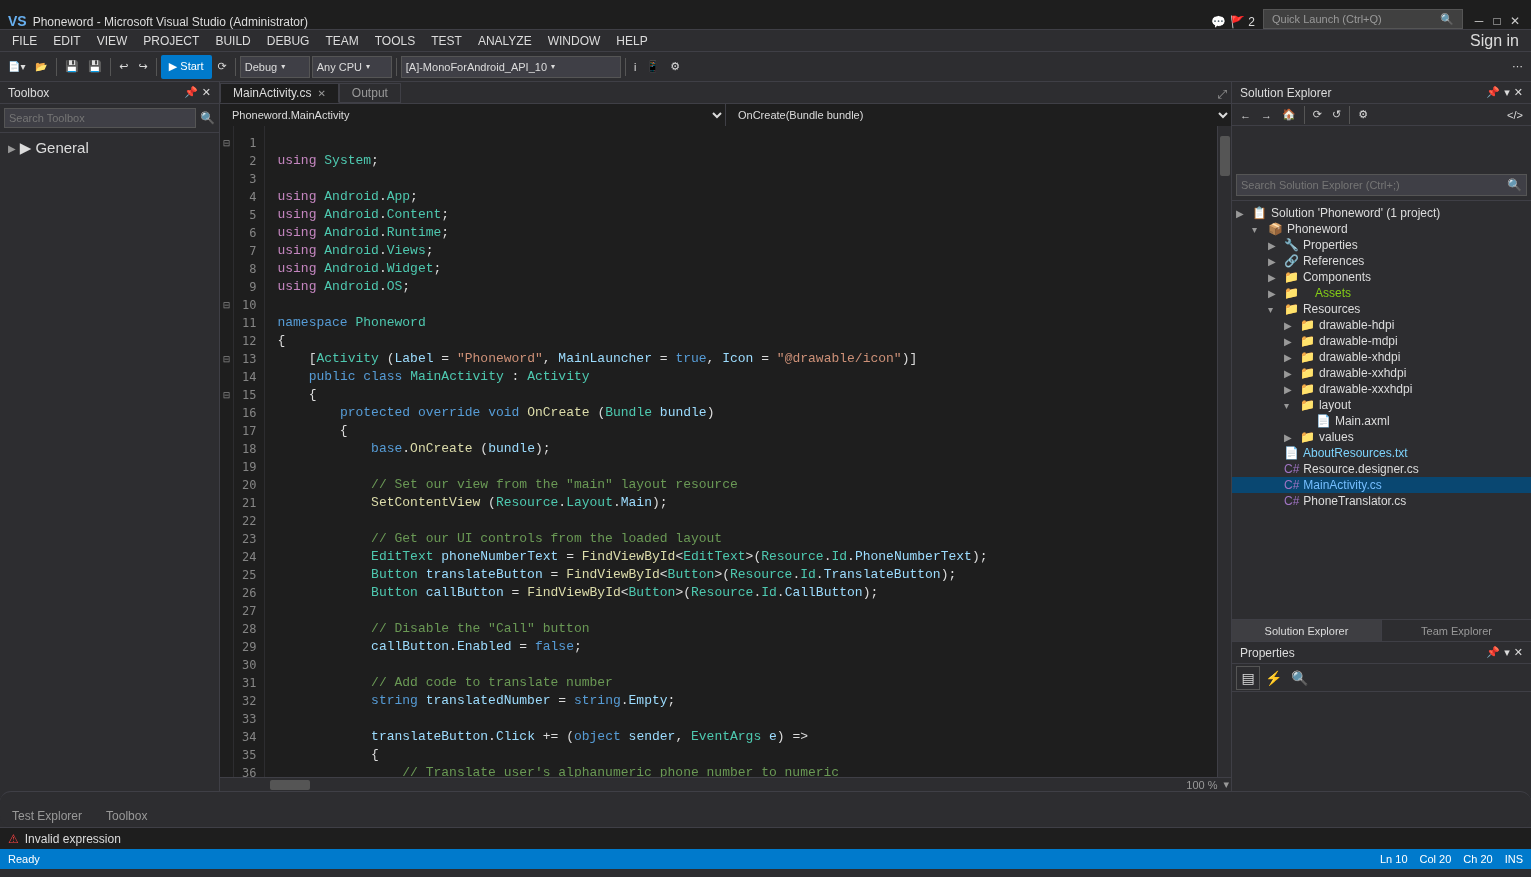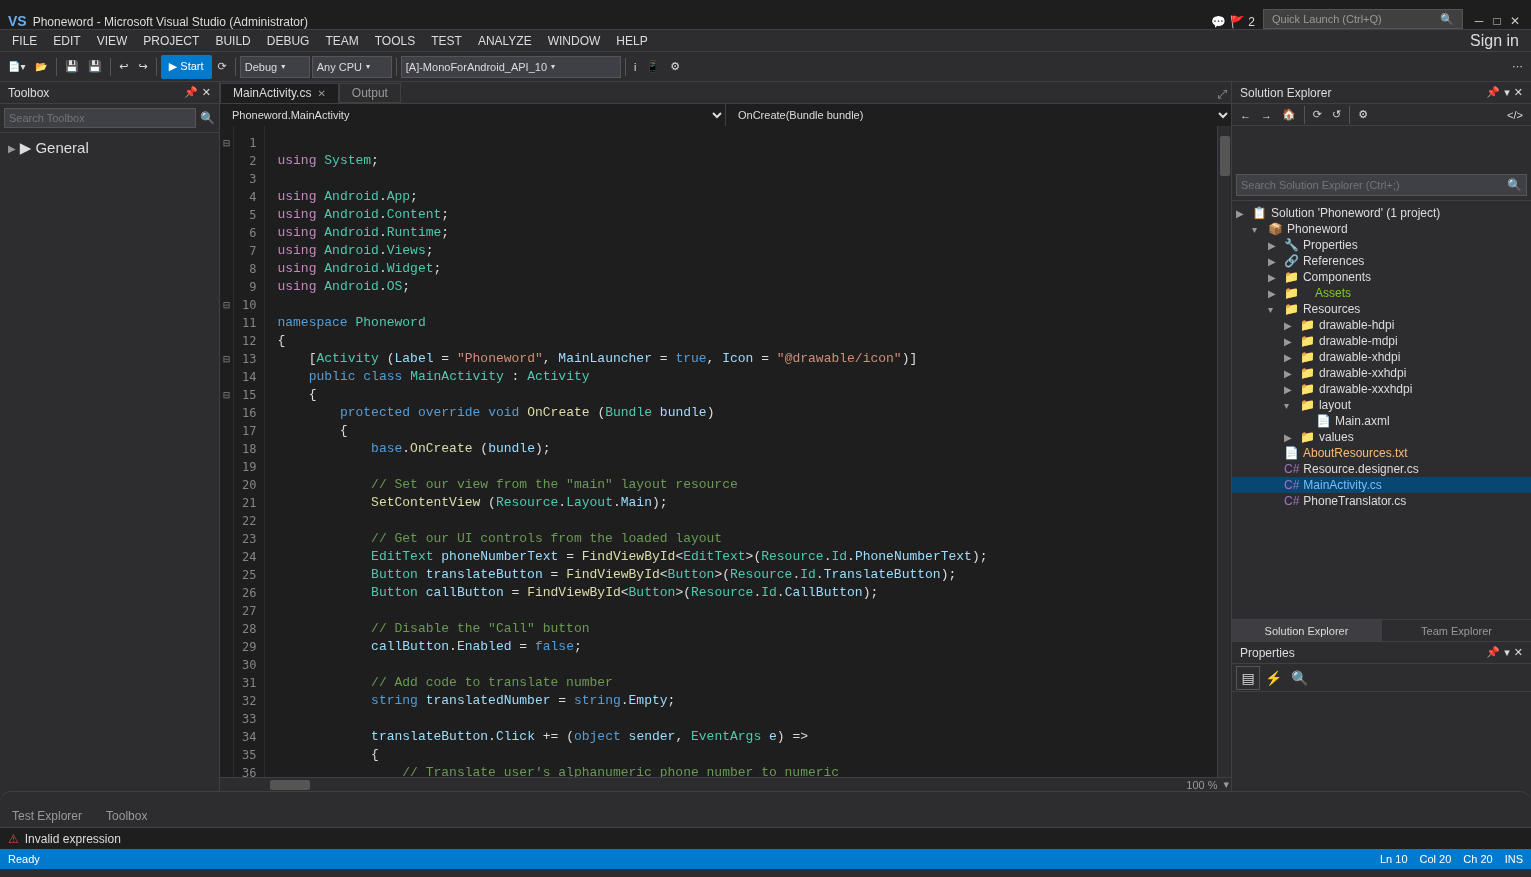--- a/index.html
+++ b/index.html
@@ -391,21 +391,21 @@
 
       <div style="display:flex;align-items:center;padding:1px 4px;padding-left:52px;cursor:pointer;font-size:12px;">
         <span style="width:16px;color:#999;font-size:10px;">▶</span>
         <span style="margin-right:4px;font-size:12px;color:#dcb67a;">📁</span>
         <span style="color:#dcdcdc;">values</span>
       </div>
 
       <div style="display:flex;align-items:center;padding:1px 4px;padding-left:36px;cursor:pointer;font-size:12px;">
         <span style="width:16px;"></span>
         <span style="margin-right:4px;font-size:12px;color:#dcdcdc;">📄</span>
-        <span style="color:#fdba74;">AboutResources.txt</span>
+        <span style="color:#7dd3fc;">AboutResources.txt</span>
       </div>
 
       <div style="display:flex;align-items:center;padding:1px 4px;padding-left:36px;cursor:pointer;font-size:12px;">
         <span style="width:16px;"></span>
         <span style="margin-right:4px;font-size:12px;color:#a074c4;">C#</span>
         <span style="color:#dcdcdc;">Resource.designer.cs</span>
       </div>
 
       <div style="display:flex;align-items:center;padding:1px 4px;padding-left:36px;cursor:pointer;font-size:12px;background:#094771;">
         <span style="width:16px;"></span>

